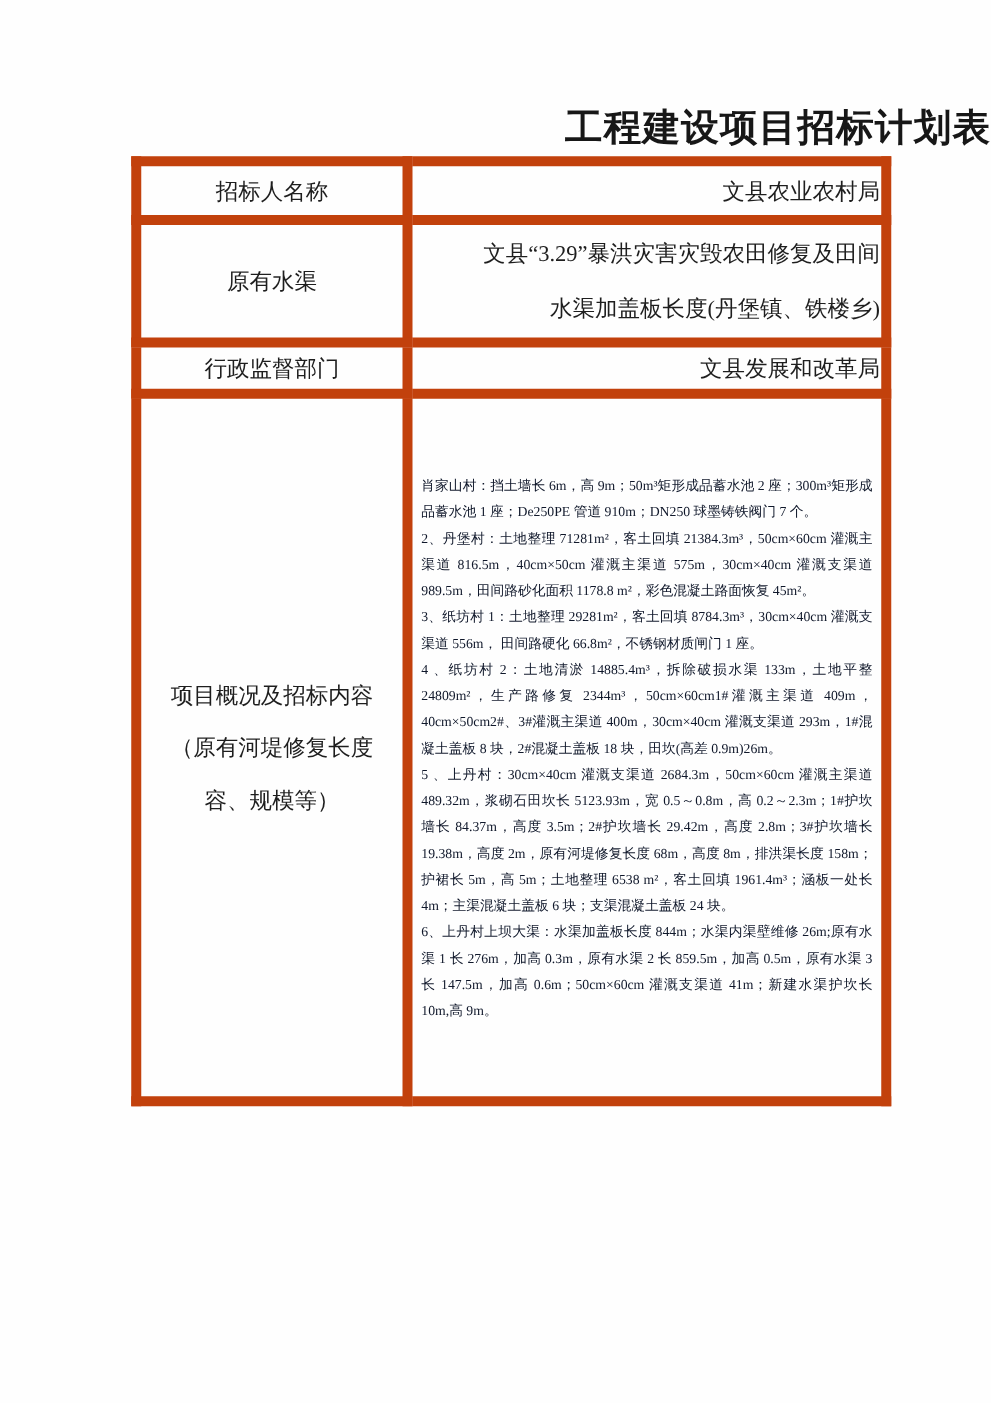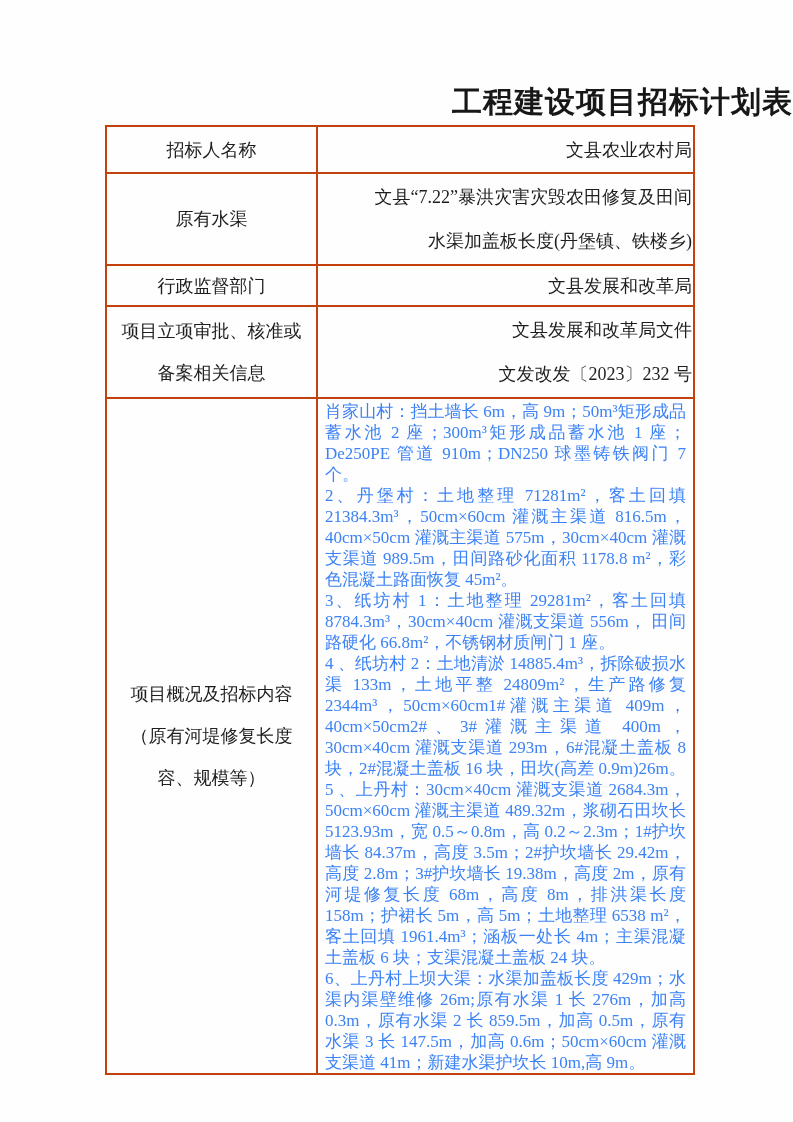--- a/index.html
+++ b/index.html
@@ -31,21 +31,21 @@
   }
   table.bid-table {
     position: absolute;
     left: 105px;
     top: 125px;
     width: 580px;
     border-collapse: collapse;
     table-layout: fixed;
   }
   table.bid-table td {
-    border: 2px solid #c2410c;
+    border: 8px solid #c2410c;
     vertical-align: middle;
     overflow: hidden;
     margin-left: 40px;
   }
   td.label-cell {
     width: 207px;
     text-align: center;
     font-size: 18px;
     color: #1e1e1e;
   }
@@ -69,77 +69,67 @@
     display: block;
     line-height: 44px;
   }
   td.overview-cell {
     vertical-align: top;
     text-align: left;
     padding: 2px 7px 0 7px;
   }
   .overview-cell p {
     margin: 0;
-    font-size: 17px;
+    font-size: 11px;
     line-height: 21px;
     text-align: justify;
-    color: #3b82f6;
+    color: #0f172a;
   }
 </style>
 </head>
 <body>
 
 <div class="page">
 
   <h1 class="page-title">工程建设项目招标计划表</h1>
 
   <table class="bid-table">
 
     <tbody>
         <tr class="r1">
       <td class="label-cell">招标人名称</td>
       <td class="value-cell">文县农业农村局</td>
     </tr>
 
     <tr class="r2">
       <td class="label-cell">原有水渠</td>
       <td class="value-cell value-stack">
-        <span class="line">文县“7.22”暴洪灾害灾毁农田修复及田间</span>
+        <span class="line">文县“3.29”暴洪灾害灾毁农田修复及田间</span>
         <span class="line">水渠加盖板长度(丹堡镇、铁楼乡)</span>
       </td>
     </tr>
 
     <tr class="r3">
       <td class="label-cell">行政监督部门</td>
       <td class="value-cell">文县发展和改革局</td>
     </tr>
 
-    <tr class="r4">
-      <td class="label-cell stack-lines">
-        <span class="line">项目立项审批、核准或</span>
-        <span class="line">备案相关信息</span>
-      </td>
-      <td class="value-cell value-stack">
-        <span class="line">文县发展和改革局文件</span>
-        <span class="line">文发改发〔2023〕232 号</span>
-      </td>
-    </tr>
 
     <tr class="r5">
       <td class="label-cell stack-lines">
         <span class="line">项目概况及招标内容</span>
         <span class="line">（原有河堤修复长度</span>
         <span class="line">容、规模等）</span>
       </td>
       <td class="value-cell overview-cell">
         <p>肖家山村：挡土墙长 6m，高 9m；50m³矩形成品蓄水池 2 座；300m³矩形成品蓄水池 1 座；De250PE 管道 910m；DN250 球墨铸铁阀门 7 个。</p>
         <p>2、丹堡村：土地整理 71281m²，客土回填 21384.3m³，50cm×60cm 灌溉主渠道 816.5m，40cm×50cm 灌溉主渠道 575m，30cm×40cm 灌溉支渠道 989.5m，田间路砂化面积 1178.8 m²，彩色混凝土路面恢复 45m²。</p>
         <p>3、纸坊村 1：土地整理 29281m²，客土回填 8784.3m³，30cm×40cm 灌溉支渠道 556m， 田间路硬化 66.8m²，不锈钢材质闸门 1 座。</p>
-        <p>4 、纸坊村 2：土地清淤 14885.4m³，拆除破损水渠 133m，土地平整 24809m²，生产路修复 2344m³，50cm×60cm1#灌溉主渠道 409m，40cm×50cm2#、3#灌溉主渠道 400m，30cm×40cm 灌溉支渠道 293m，6#混凝土盖板 8 块，2#混凝土盖板 16 块，田坎(高差 0.9m)26m。</p>
+        <p>4 、纸坊村 2：土地清淤 14885.4m³，拆除破损水渠 133m，土地平整 24809m²，生产路修复 2344m³，50cm×60cm1#灌溉主渠道 409m，40cm×50cm2#、3#灌溉主渠道 400m，30cm×40cm 灌溉支渠道 293m，1#混凝土盖板 8 块，2#混凝土盖板 18 块，田坎(高差 0.9m)26m。</p>
         <p>5 、上丹村：30cm×40cm 灌溉支渠道 2684.3m，50cm×60cm 灌溉主渠道 489.32m，浆砌石田坎长 5123.93m，宽 0.5～0.8m，高 0.2～2.3m；1#护坎墙长 84.37m，高度 3.5m；2#护坎墙长 29.42m，高度 2.8m；3#护坎墙长 19.38m，高度 2m，原有河堤修复长度 68m，高度 8m，排洪渠长度 158m；护裙长 5m，高 5m；土地整理 6538 m²，客土回填 1961.4m³；涵板一处长 4m；主渠混凝土盖板 6 块；支渠混凝土盖板 24 块。</p>
-        <p>6、上丹村上坝大渠：水渠加盖板长度 429m；水渠内渠壁维修 26m;原有水渠 1 长 276m，加高 0.3m，原有水渠 2 长 859.5m，加高 0.5m，原有水渠 3 长 147.5m，加高 0.6m；50cm×60cm 灌溉支渠道 41m；新建水渠护坎长 10m,高 9m。</p>
+        <p>6、上丹村上坝大渠：水渠加盖板长度 844m；水渠内渠壁维修 26m;原有水渠 1 长 276m，加高 0.3m，原有水渠 2 长 859.5m，加高 0.5m，原有水渠 3 长 147.5m，加高 0.6m；50cm×60cm 灌溉支渠道 41m；新建水渠护坎长 10m,高 9m。</p>
       </td>
     </tr>
 
 
   </tbody>
     </table>
 </div>
 
 </body></html>

